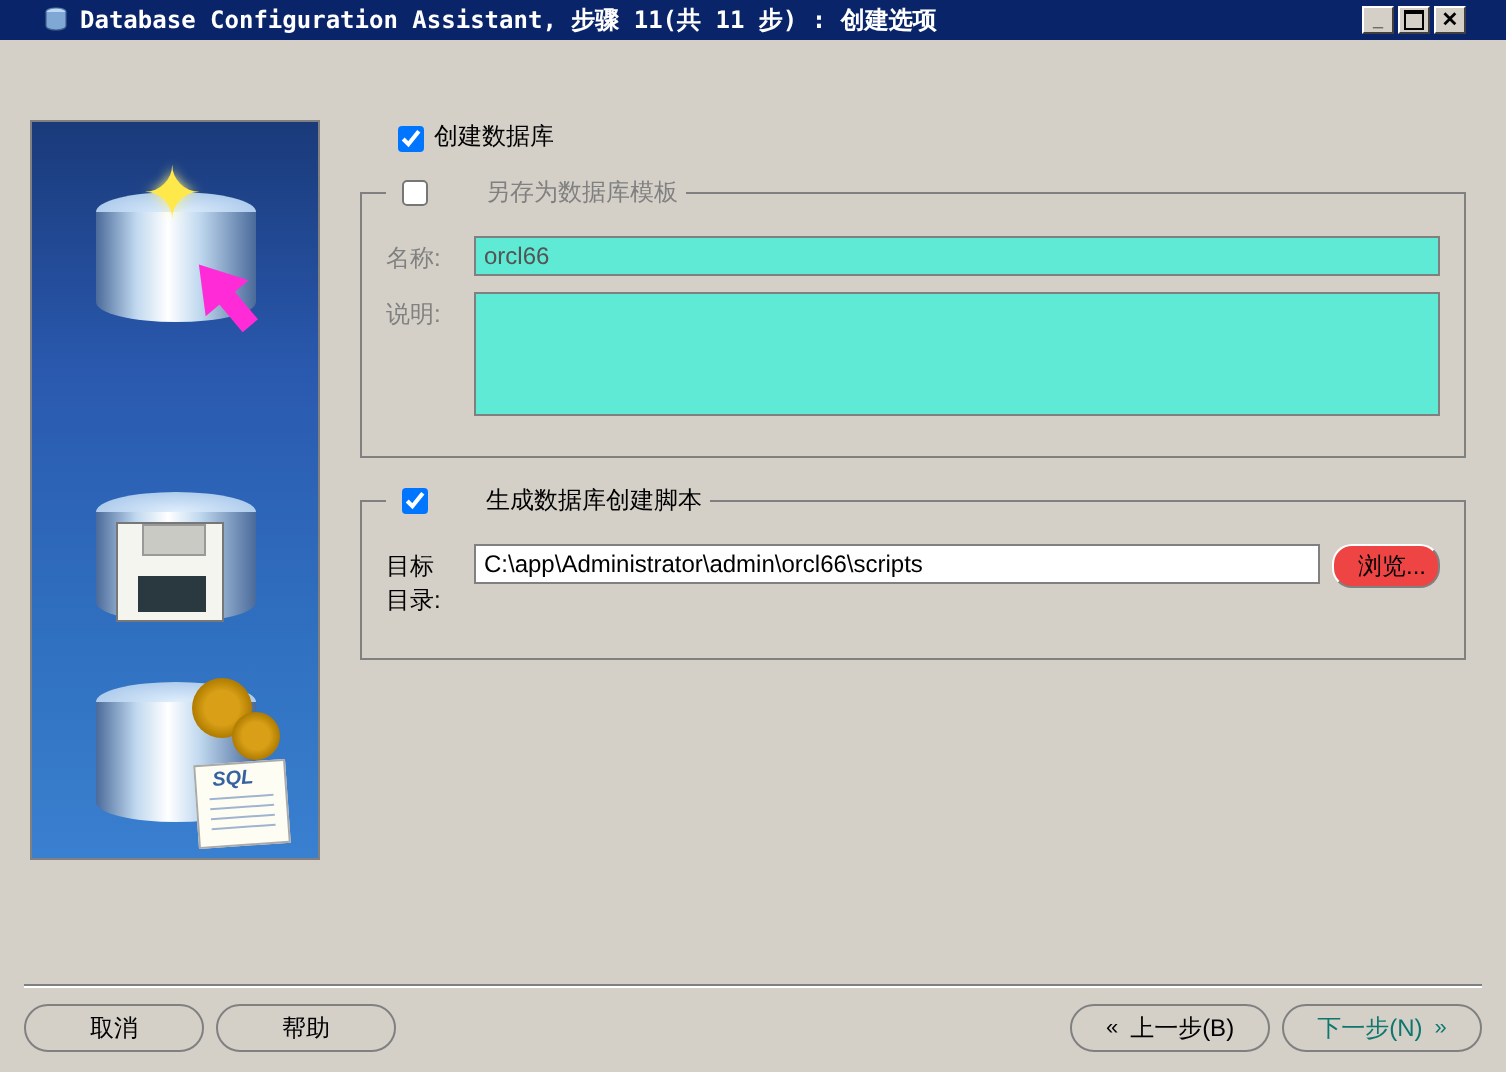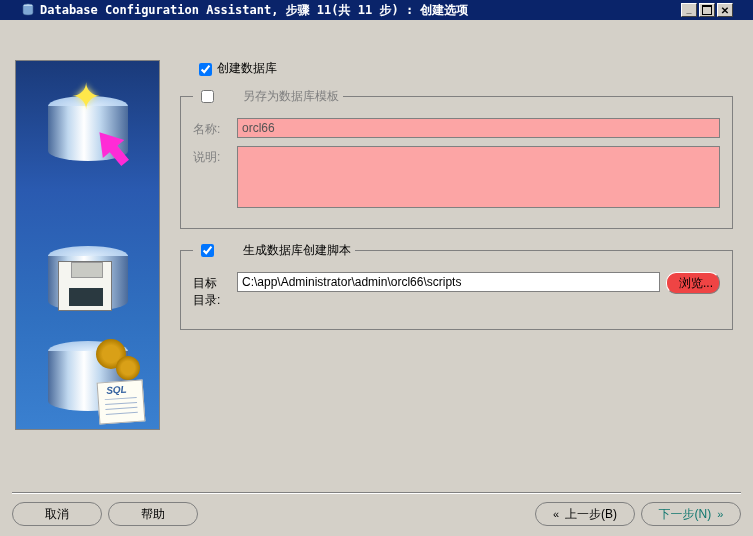--- a/index.html
+++ b/index.html
@@ -217,21 +217,21 @@
     align-items: flex-start;
     margin-bottom: 8px;
   }
   .form-row .lbl {
     width: 44px;
     padding-top: 3px;
   }
   .form-row input[type=text], .form-row textarea {
     flex: 1;
     border: 1px solid #808080;
-    background: #fca5a5;
+    background: #5eead4;
     padding: 2px 4px;
     font-family: inherit;
     font-size: 12px;
     height: 20px;
   }
   .form-row textarea {
     height: 62px;
     resize: none;
   }
   .form-row input.enabled {

